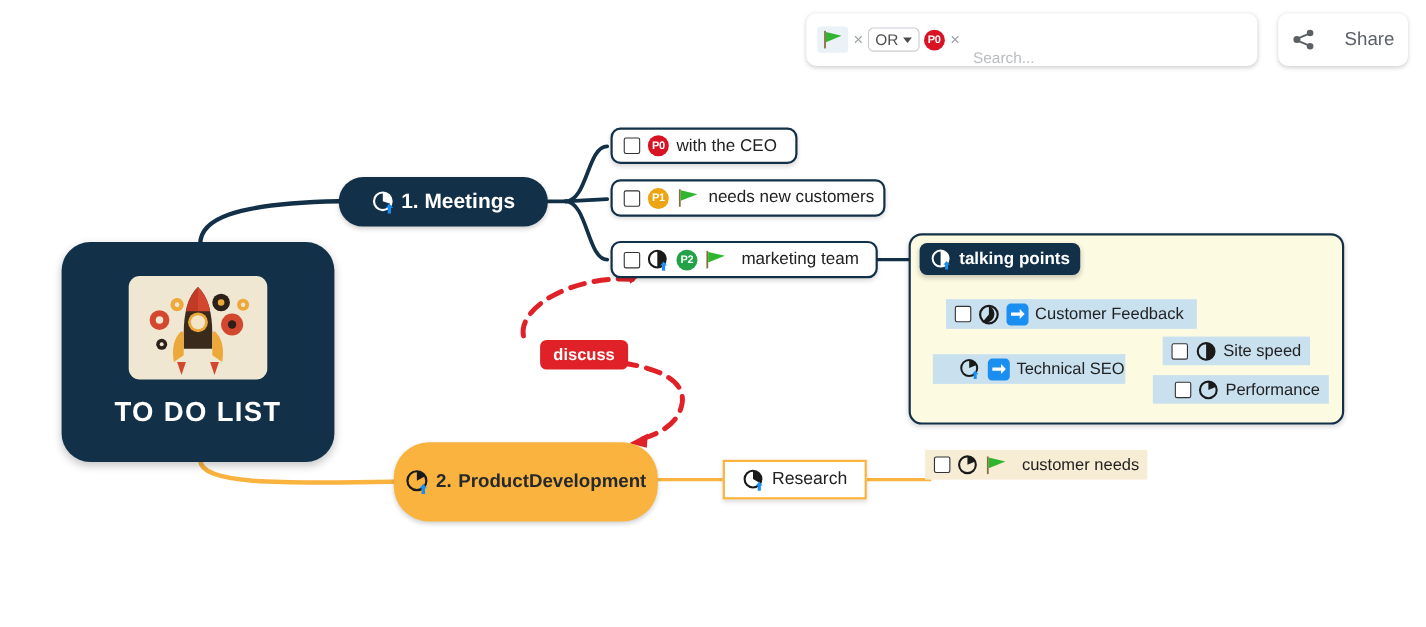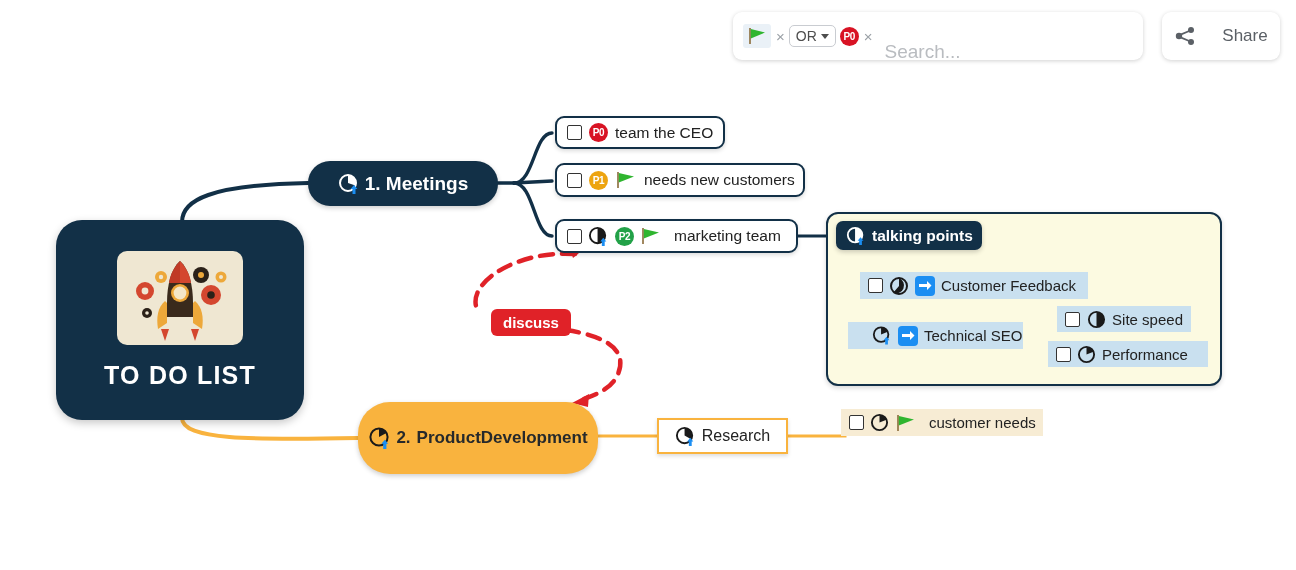--- a/index.html
+++ b/index.html
@@ -74,21 +74,21 @@
   .caret {
     width: 0; height: 0;
     border-left: 4px solid transparent;
     border-right: 4px solid transparent;
     border-top: 5px solid #4d4d4d;
   }
   .search-input {
     border: 0;
     outline: 0;
     flex: 1;
-    font-size: 19px;
+    font-size: 14px;
     color: #444;
     font-family: "Liberation Sans", sans-serif;
     margin-left: 6px;
     background: transparent;
     margin-top: 31px;
   }
   .search-input::placeholder { color: #b9bcc0; }
 
   .share-btn {
     position: absolute;
@@ -252,21 +252,21 @@
     position: absolute;
     background: #c9e0ef;
     display: flex;
     align-items: center;
     white-space: nowrap;
     box-sizing: border-box;
   }
   #n-feedback  { left: 860px; top: 272px; width: 228px; height: 27px; padding: 0 8px; gap: 6px; font-size: 15px; }
   #n-seo       { left: 848px; top: 322px; width: 175px; height: 27px; padding: 0 24px; gap: 6px; font-size: 15px; }
   #n-sitespeed { left: 1057px; top: 306px; width: 134px; height: 26px; padding: 0 8px; gap: 6px; font-size: 15px; justify-content: space-between; }
-  #n-perf      { left: 1048px; top: 341px; width: 160px; height: 26px; padding: 0 8px; gap: 6px; font-size: 15px; }
+  #n-perf      { left: 1048px; top: 341px; width: 160px; height: 26px; padding: 0 20px; gap: 6px; font-size: 15px; }
   #n-needs {
     position: absolute;
     left: 841px; top: 409px;
     width: 202px; height: 27px;
     background: #f7ecd4;
     padding: 0 8px;
     gap: 6px;
     font-size: 15px;
     display: flex;
     align-items: center;
@@ -393,21 +393,21 @@
       <circle cx="10" cy="10" r="8" fill="none" stroke="#fff" stroke-width="2"></circle>
       <path d="M10,10 L10,2.2 A7.8,7.8 0 0 1 17.4,12.4 Z" fill="#fff"></path>
       <path d="M14.5,21 L14.5,16 L12.6,16 L16,12 L19.4,16 L17.5,16 L17.5,21 Z" fill="#1b8ef2"></path>
     </svg>
     <span>1. Meetings</span>
   </div>
 
   <div class="node box-white" id="n-ceo">
     <span class="ckbox"></span>
     <span class="pbadge p0">P0</span>
-    <span>team the CEO</span>
+    <span>with the CEO</span>
   </div>
 
   <div class="node box-white" id="n-cust">
     <span class="ckbox"></span>
     <span class="pbadge p1">P1</span>
     <svg class="flag-ic" width="22" height="18" viewBox="0 0 22 18">
       <rect x="2.2" y="1" width="1.6" height="16" fill="#8a6b3a"></rect>
       <path d="M3.8,2 L19,5.6 L3.8,11.6 Z" fill="#2fb52f"></path>
     </svg>
     <span>needs new customers</span>

